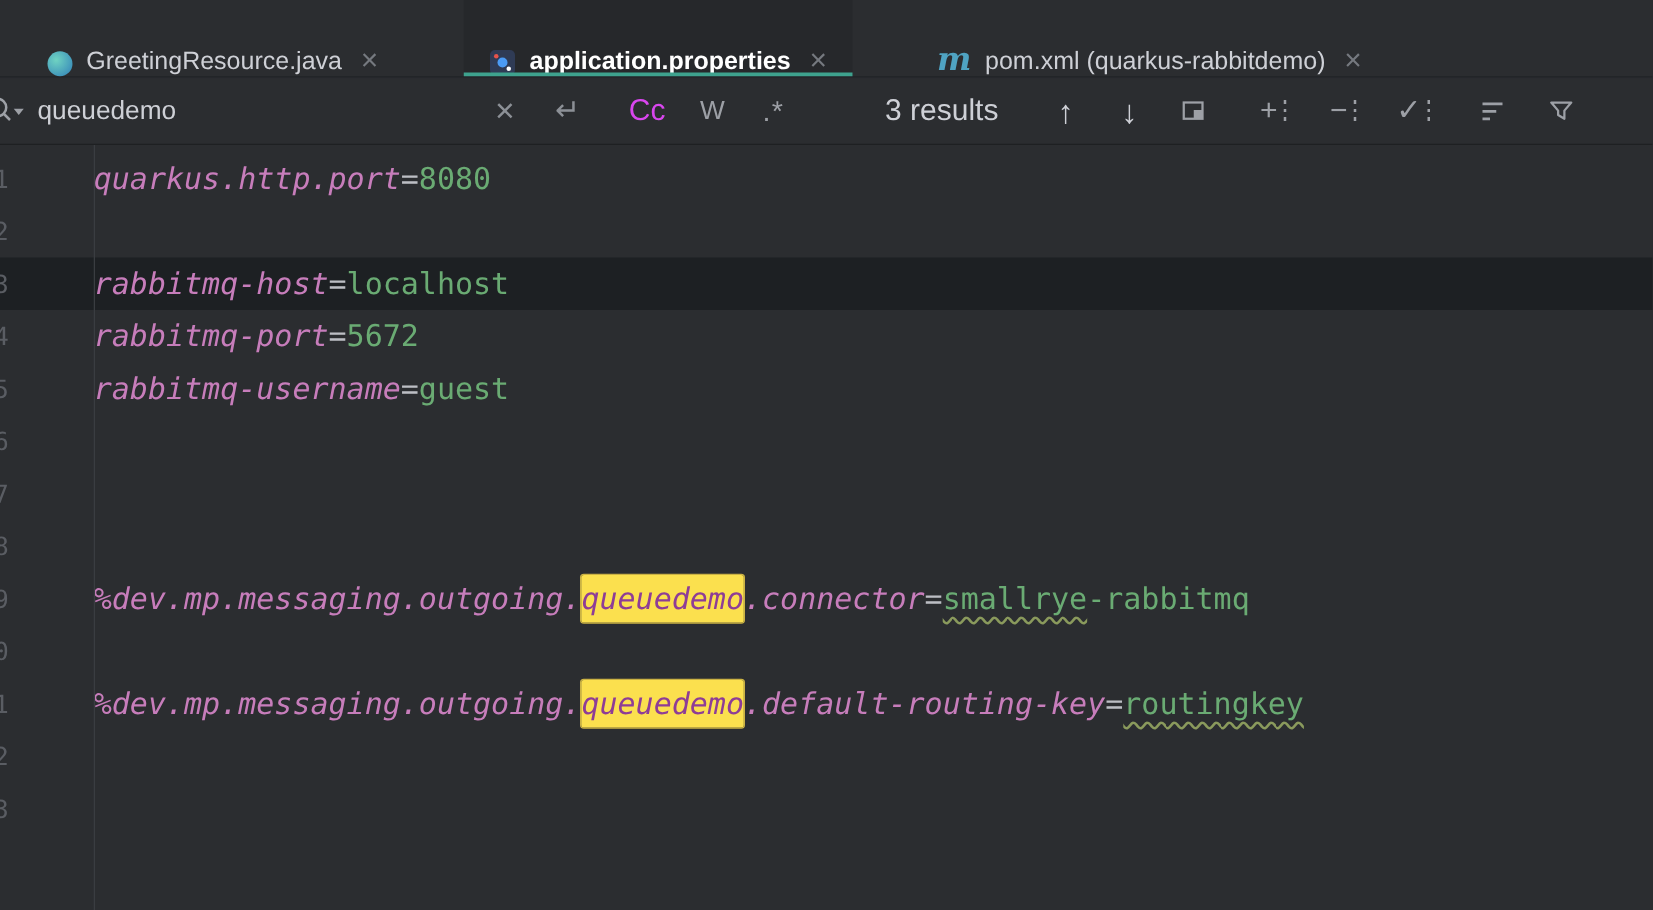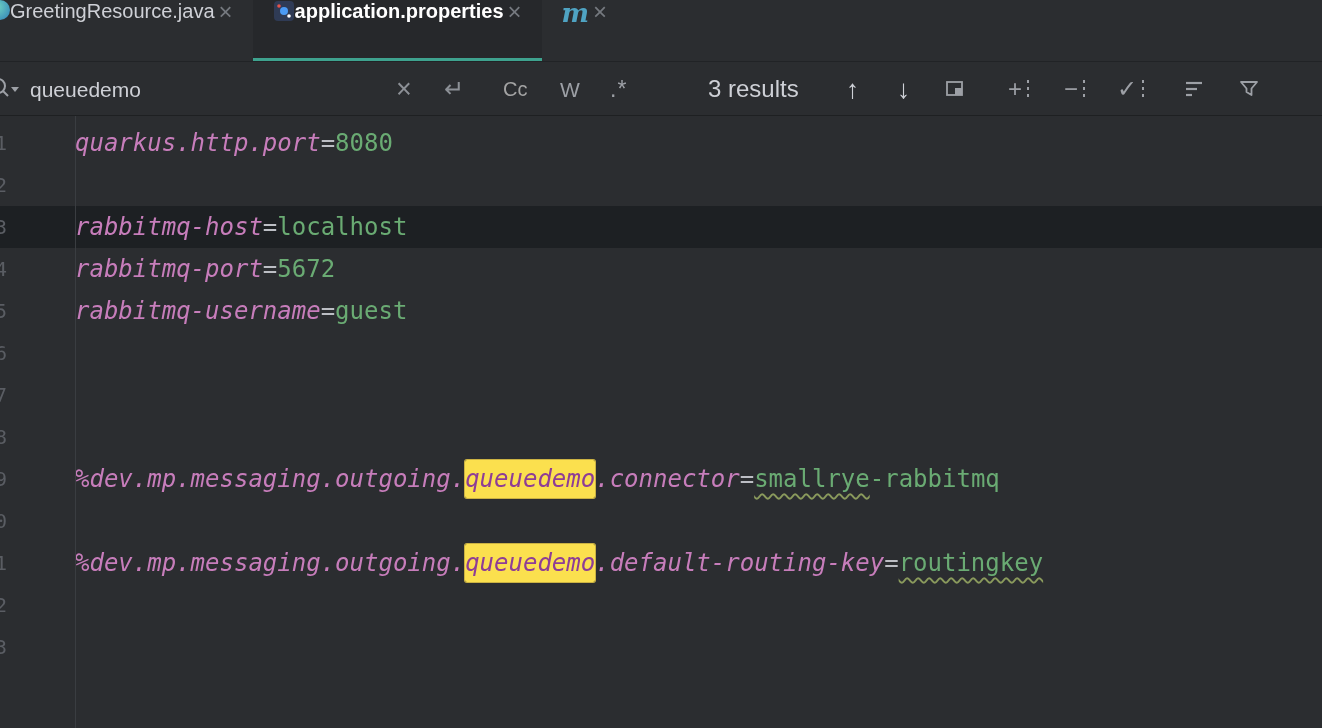--- a/index.html
+++ b/index.html
@@ -9,22 +9,22 @@
     -webkit-font-smoothing:antialiased;
   }
 
   
   .tabbar{
     position:absolute;top:0;left:0;right:0;height:62px;
     display:flex;align-items:stretch;background:#2B2D30;
     border-bottom:1px solid #212326;box-sizing:border-box;
   }
   .tab{
-    display:flex;align-items:flex-start;padding:0 20px;
-    color:#CED0D6;font-size:20px;position:relative;white-space:nowrap;
+    display:flex;align-items:flex-end;gap:11px;padding:0 20px;
+    color:#CED0D6;font-size:20px;position:relative;white-space:nowrap;margin-left:48px;
   }
   .tab.active{background:#26282B;color:#FFFFFF;font-weight:bold;}
   .tab.active::after{
     content:"";position:absolute;left:0;right:0;bottom:0;height:3px;background:#3EA28E;
   }
   .tab-close{color:#75797F;font-size:24px;font-weight:normal;margin-left:4px;line-height:1;}
   .java-icon{
     width:20px;height:20px;border-radius:50%;flex:none;margin-left:-30px;
     background:radial-gradient(circle at 35% 35%, #6FD3C2, #2F7FB8);
   }
@@ -37,21 +37,21 @@
   
   .searchbar{
     position:absolute;top:63px;left:0;right:0;height:53px;background:#2B2D30;
     border-bottom:1px solid #1E2022;box-sizing:border-box;
   }
   .searchbar > *{position:absolute;top:50%;transform:translateY(-50%);line-height:1;}
   .sfind{left:-14px;width:34px;height:28px;}
   .query{left:30px;font-size:21px;color:#CED0D6;}
   .sclear{left:396px;font-size:27px;color:#8C9096;}
   .snl{left:444px;font-size:24px;color:#8C9096;}
-  .scc{left:503px;font-size:20px;color:#a3a3a3;}
+  .scc{left:503px;font-size:24px;color:#d946ef;}
   .sw{left:560px;font-size:21px;color:#9DA0A6;}
   .srx{left:610px;font-size:23px;color:#9DA0A6;letter-spacing:1px;}
   .sres{left:708px;font-size:24px;color:#CED0D6;}
   .sprev{left:846px;font-size:26px;color:#CED0D6;}
   .snext{left:897px;font-size:26px;color:#CED0D6;}
   .ssel{left:944px;width:22px;height:22px;}
   .sadd{left:1008px;}
   .ssub{left:1064px;}
   .sall{left:1117px;}
   .sadd,.ssub,.sall{font-size:24px;color:#9DA0A6;display:flex;align-items:center;}
@@ -104,20 +104,21 @@
         <circle cx="11" cy="11" r="4" fill="#4B9BF5"></circle>
         <circle cx="6" cy="6" r="1.8" fill="#E5534B"></circle>
         <circle cx="16" cy="16" r="1.8" fill="#FFFFFF"></circle>
       </svg>
     </span>
     <span class="tab-label">application.properties</span>
     <span class="tab-close">×</span>
   </div>
   <div class="tab">
     <span class="maven-icon">m</span>
+    <span class="tab-label">pom.xml (quarkus-rabbitdemo)</span>
     <span class="tab-close">×</span>
   </div>
 </div>
 
 <div class="searchbar">
   <span class="sfind">
     <svg width="34" height="28" viewBox="0 0 34 28">
       <circle cx="12" cy="11" r="7" fill="none" stroke="#9DA0A6" stroke-width="2"></circle>
       <line x1="17" y1="16" x2="22" y2="21" stroke="#9DA0A6" stroke-width="2"></line>
       <polygon points="25,12 33,12 29,17" fill="#9DA0A6"></polygon>

